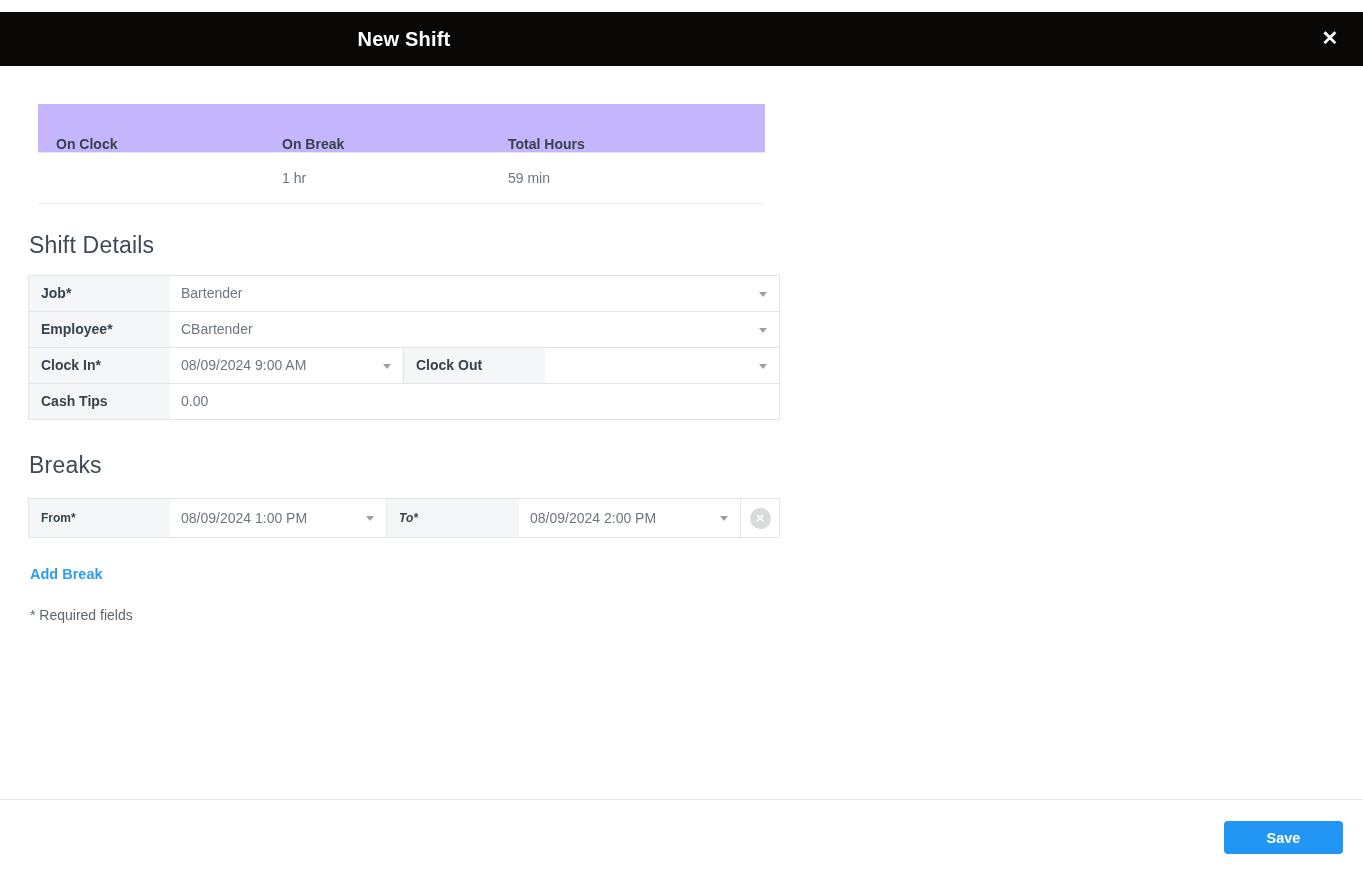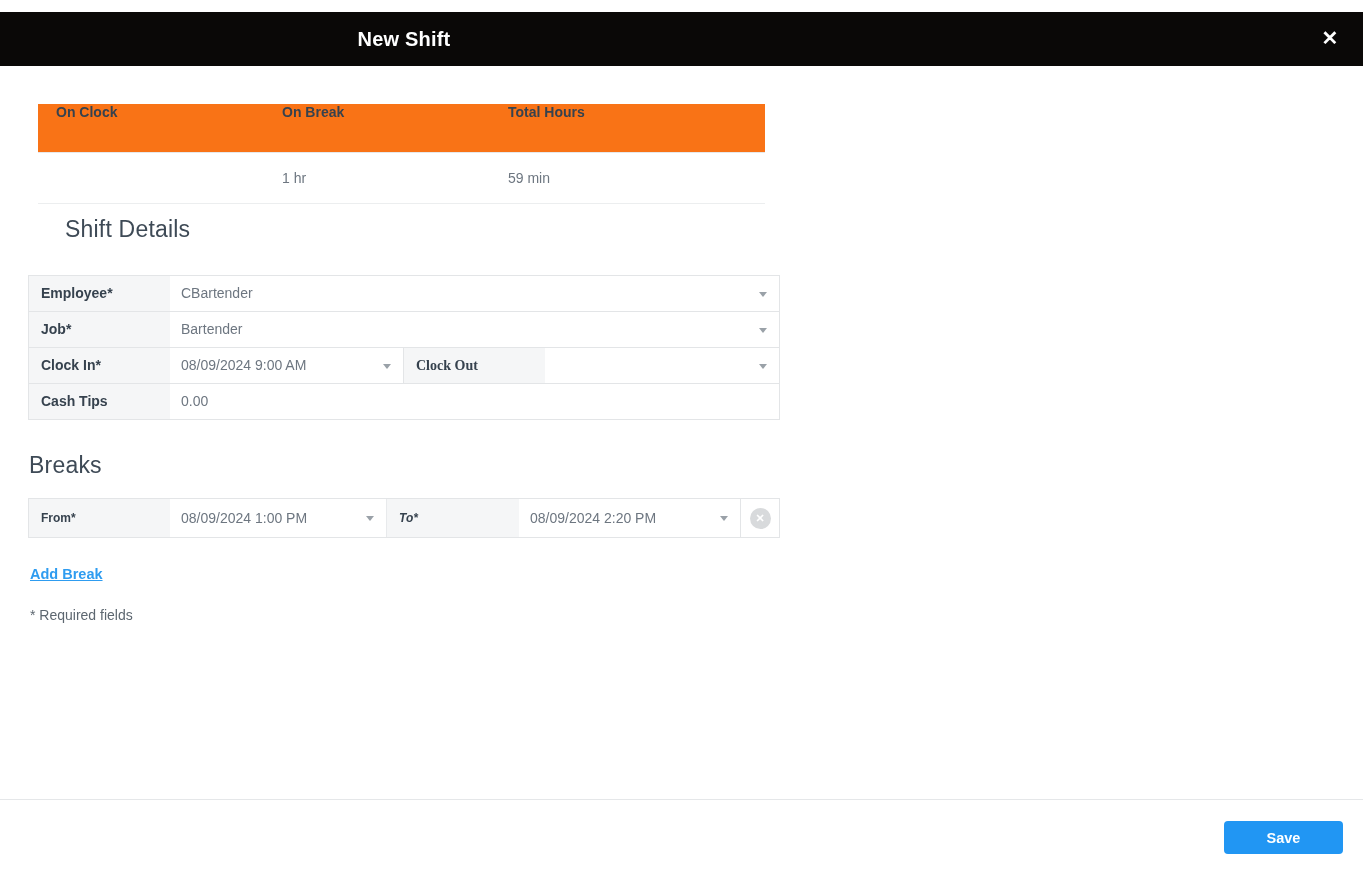--- a/index.html
+++ b/index.html
@@ -10,45 +10,45 @@
   .titlebar { position:absolute; left:0; top:0; width:1363px; height:54px; background:#0a0807;margin-top:12px; }
   .titlebar .title { position:absolute; left:0; top:0; width:808px; height:54px;
     line-height:54px; text-align:center; color:#ffffff; font-size:20px; font-weight:600;
     letter-spacing:.2px; }
   .titlebar .close { position:absolute; right:17px; top:10px; width:32px; height:32px;
     color:#ffffff; font-size:20px; font-weight:700; line-height:32px; text-align:center;
     cursor:pointer; user-select:none; }
 
   
   .summary { position:absolute; left:38px; top:104px; width:727px; }
-  .summary .hrow { display:flex; height:49px; background:#f97316; align-items:flex-start;
+  .summary .hrow { display:flex; height:49px; background:#c4b5fd; align-items:flex-end;
     border-bottom:1px solid #e6e8ea; }
   .summary .hcell { font-size:14px; font-weight:700; color:#36424e; padding-left:18px; }
   .summary .drow { display:flex; height:51px; align-items:center; border-bottom:1px solid #eceeef; }
   .summary .dcell { font-size:14px; color:#6d7680; padding-left:18px; }
   .c1 { width:226px; } .c2 { width:226px; } .c3 { flex:1; }
 
   
   .section-heading { position:absolute; left:29px; font-size:23px; font-weight:400;
     color:#3e4a56; letter-spacing:.2px; }
-  #shift-details-heading { top:216px;margin-left:36px; }
+  #shift-details-heading { top:232px; }
   #breaks-heading { top:452px; }
 
   
   .form-grid { position:absolute; left:28px; top:275px; width:752px;
     border:1px solid #e3e5e7; border-bottom:none; background:#ffffff; }
   .frow { display:flex; height:36px; border-bottom:1px solid #e3e5e7; align-items:stretch; }
   .flabel { width:141px; background:#f5f6f7; font-size:14px; font-weight:700; color:#36424e;
     line-height:35px; padding-left:12px; flex:none; }
   .fvalue { position:relative; flex:1; font-size:14px; color:#6d7680; line-height:35px;
     padding-left:11px; padding-right:28px; background:#ffffff; cursor:pointer;
     white-space:nowrap; overflow:hidden; }
   .fvalue.static { cursor:default; }
   .fvalue.narrow { flex:none; width:234px; border-right:1px solid #e3e5e7; }
-  .flabel.second { width:141px;font-family:Liberation Serif, serif; }
+  .flabel.second { width:141px; }
   .caret { position:absolute; right:12px; top:50%; margin-top:-2px; width:0; height:0;
     border-left:4.5px solid transparent; border-right:4.5px solid transparent;
     border-top:5.5px solid #9aa1a8; }
 
   
   .break-row { position:absolute; left:28px; top:498px; width:752px; height:40px;
     border:1px solid #e3e5e7; display:flex; align-items:stretch; background:#ffffff; }
   .break-row .blabel { background:#f5f6f7; font-size:12px; font-weight:700; color:#36424e;
     line-height:38px; padding-left:12px; flex:none; }
   .break-row .blabel.bfrom { width:141px; }
@@ -57,21 +57,21 @@
     padding-left:11px; padding-right:26px; cursor:pointer; flex:none; }
   .break-row .bvalue.vfrom { width:216px; }
   .break-row .bvalue.vto { width:222px; border-right:1px solid #e3e5e7; }
   .break-row .bremove { flex:1; display:flex; align-items:center; justify-content:center; }
   .remove-btn { width:21px; height:21px; border-radius:50%; background:#d8dadc; color:#ffffff;
     font-size:11px; font-weight:700; line-height:21px; text-align:center; cursor:pointer;
     user-select:none; }
 
   
   .add-break { position:absolute; left:30px; top:566px; font-size:14.5px; font-weight:700;
-    color:#2e9cf0; cursor:pointer;text-decoration:underline; }
+    color:#2e9cf0; cursor:pointer; }
   .required-note { position:absolute; left:30px; top:607px; font-size:14px; color:#5d6770; }
 
   
   .footer-divider { position:absolute; left:0; top:799px; width:1363px; height:1px;
     background:#e5e7e9; }
   .save-btn { position:absolute; left:1224px; top:821px; width:119px; height:33px;
     background:#2196f3; border:none; border-radius:4px; color:#ffffff; font-size:14.5px;
     font-weight:700; font-family:"Liberation Sans", sans-serif; cursor:pointer; }
 </style>
 </head>
@@ -93,31 +93,31 @@
     <div class="dcell c2">1 hr</div>
     <div class="dcell c3">59 min</div>
   </div>
 </div>
 
 <h2 class="section-heading" id="shift-details-heading">Shift Details</h2>
 
 <div class="form-grid">
 
   <div class="frow">
-    <div class="flabel">Employee*</div>
+    <div class="flabel">Job*</div>
     <div class="fvalue">
-      <span>CBartender</span>
+      <span>Bartender</span>
       <span class="caret"></span>
     </div>
   </div>
 
   <div class="frow">
-    <div class="flabel">Job*</div>
+    <div class="flabel">Employee*</div>
     <div class="fvalue">
-      <span>Bartender</span>
+      <span>CBartender</span>
       <span class="caret"></span>
     </div>
   </div>
 
   <div class="frow">
     <div class="flabel">Clock In*</div>
     <div class="fvalue narrow">
       <span>08/09/2024 9:00 AM</span>
       <span class="caret"></span>
     </div>
@@ -140,21 +140,21 @@
 <h2 class="section-heading" id="breaks-heading">Breaks</h2>
 
 <div class="break-row">
   <div class="blabel bfrom">From*</div>
   <div class="bvalue vfrom">
     <span>08/09/2024 1:00 PM</span>
     <span class="caret"></span>
   </div>
   <div class="blabel bto">To*</div>
   <div class="bvalue vto">
-    <span>08/09/2024 2:20 PM</span>
+    <span>08/09/2024 2:00 PM</span>
     <span class="caret"></span>
   </div>
   <div class="bremove">
     <div class="remove-btn">✕</div>
   </div>
 </div>
 
 <a class="add-break">Add Break</a>
 
 <div class="required-note">* Required fields</div>

